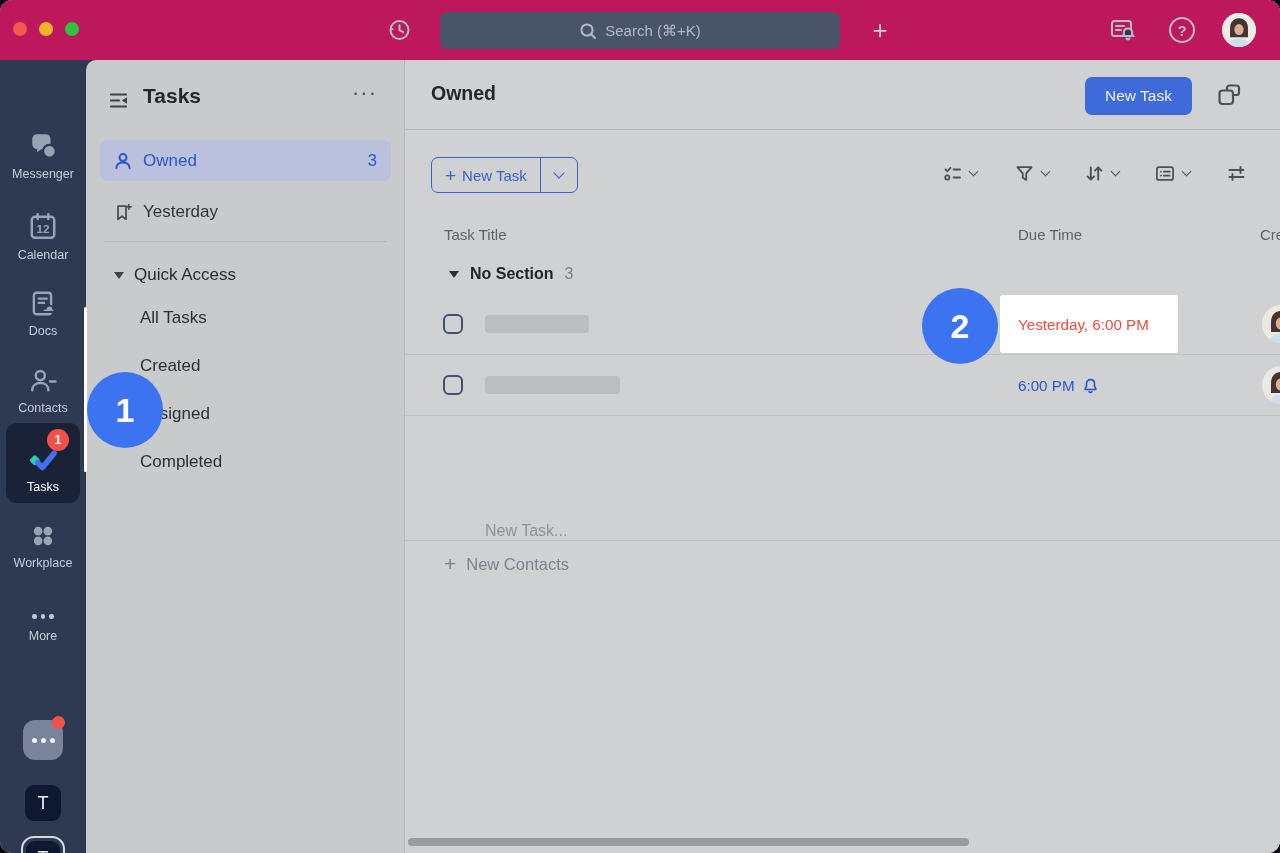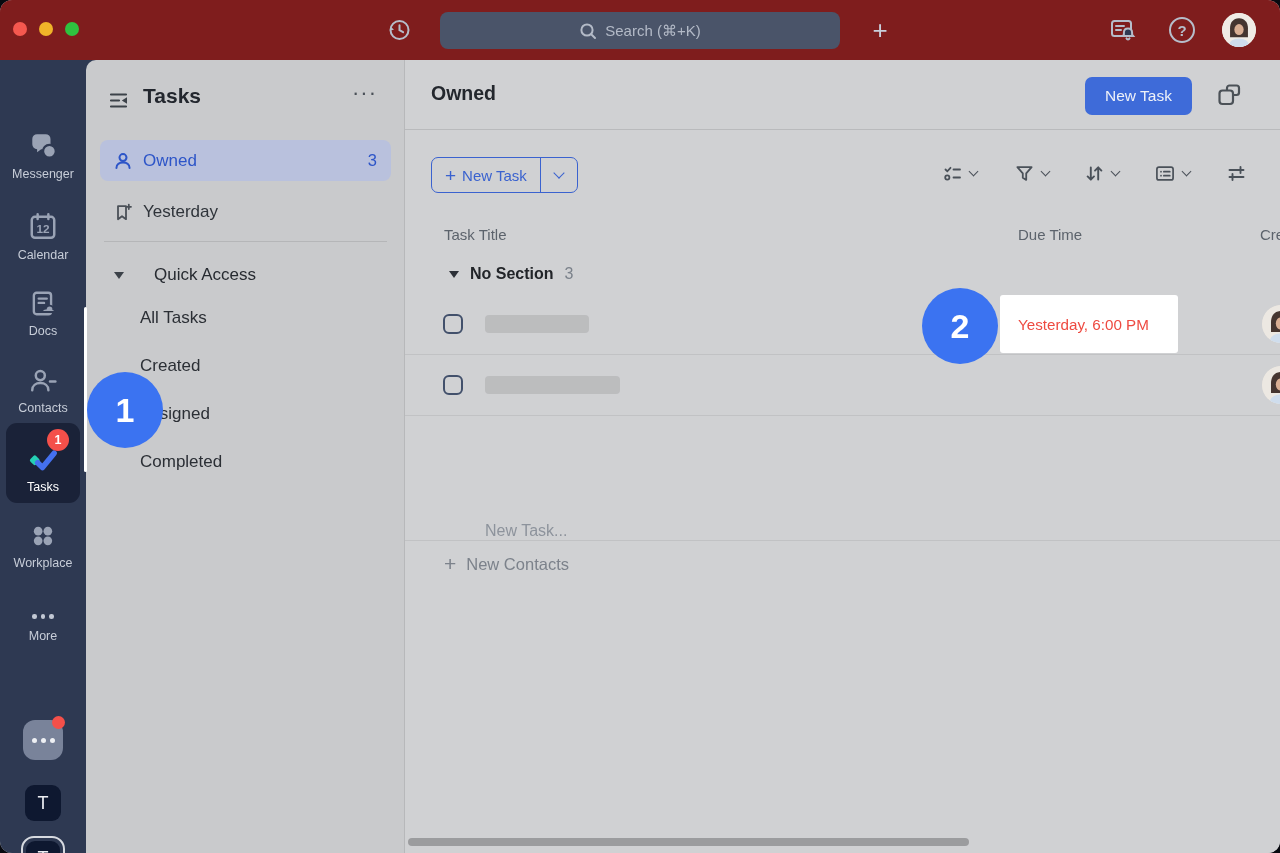--- a/index.html
+++ b/index.html
@@ -1,20 +1,20 @@
 <!DOCTYPE html>
 <html><head>
 <meta charset="utf-8">
 <style>
   html,body{margin:0;padding:0;background:#07090f;}
   *{box-sizing:border-box;}
   .window{position:relative;width:1280px;height:853px;border-radius:12px;overflow:hidden;
     background:#d0d1d3;font-family:"Liberation Sans",sans-serif;-webkit-font-smoothing:antialiased;}
   
-  .topbar{position:absolute;left:0;top:0;width:1280px;height:60px;background:#7f1d1d;z-index:5;}
+  .topbar{position:absolute;left:0;top:0;width:1280px;height:60px;background:#be185d;z-index:5;}
   .traffic{position:absolute;left:13px;top:22px;display:flex;gap:12px;}
   .dot{width:14px;height:14px;border-radius:50%;}
   .dot.red{background:#f5584f;} .dot.yellow{background:#f0b429;} .dot.green{background:#2fc23f;}
   .tb-icon{position:absolute;color:#b6bdca;display:flex;align-items:center;justify-content:center;}
   .history{left:385px;top:16px;width:28px;height:28px;}
   .searchbar{position:absolute;left:440px;top:12px;width:400px;height:37px;border-radius:8px;
     background:#4a5469;display:flex;align-items:center;justify-content:center;gap:8px;color:#b3bac7;font-size:15px;}
   .plusbtn{left:864px;top:14px;width:32px;height:32px;font-size:26px;font-weight:300;color:#c9cfdb;}
   .announce{left:1108px;top:16px;width:30px;height:28px;}
   .helpbtn{left:1167px;top:15px;width:30px;height:30px;}
@@ -51,21 +51,21 @@
   .panel-collapse{position:absolute;left:22px;top:30px;color:#3c4249;}
   .panel-title{position:absolute;left:57px;top:24px;font-size:21px;font-weight:600;color:#23272e;}
   .panel-more{position:absolute;left:266px;top:20px;font-size:22px;letter-spacing:1px;color:#4a5058;}
   .view-row{position:absolute;left:14px;width:291px;height:41px;border-radius:8px;display:flex;align-items:center;padding:0 14px;}
   .vr-owned{top:80px;background:#b9c1dd;color:#2d55c8;}
   .vr-sub{top:131px;color:#2f343a;}
   .view-row .vlabel{margin-left:11px;font-size:17px;font-weight:500;}
   .vr-sub .vlabel{font-weight:400;}
   .view-row .vcount{margin-left:auto;font-size:16.5px;color:#2d55c8;}
   .panel-divider{position:absolute;left:18px;top:181px;width:283px;height:1px;background:#b5b6b8;}
-  .qa-header{position:absolute;left:28px;top:205px;display:flex;align-items:center;gap:30px;color:#272b31;text-align:center;}
+  .qa-header{position:absolute;left:28px;top:205px;display:flex;align-items:center;gap:10px;color:#272b31;text-align:center;}
   .qa-header .qlabel{font-size:17px;font-weight:500;}
   .tri-down{width:0;height:0;border-left:5.5px solid transparent;border-right:5.5px solid transparent;border-top:7px solid #3c4249;}
   .qa-item{position:absolute;left:54px;font-size:17px;color:#2b2f35;line-height:24px;}
   .qa-0{top:246px;} .qa-1{top:294px;} .qa-2{top:342px;} .qa-3{top:390px;}
   
   .main{position:absolute;left:405px;top:60px;width:875px;height:793px;background:#d0d1d3;overflow:hidden;z-index:2;}
   .main-header{position:absolute;left:0;top:0;width:875px;height:70px;border-bottom:1px solid #b9babc;}
   .main-title{position:absolute;left:26px;top:22px;font-size:19.5px;font-weight:600;color:#23272d;}
   .newtask-btn{position:absolute;left:680px;top:17px;width:107px;height:38px;border-radius:7px;background:#3e6bd9;
     color:#eef1f8;font-size:15.5px;display:flex;align-items:center;justify-content:center;}
@@ -379,20 +379,29 @@
             <circle cx="19" cy="19" r="19" fill="#ece8e2"></circle>
             <path d="M19 6c-6.5 0-10 5-10 11v10h20V17c0-6-3.5-11-10-11z" fill="#453530"></path>
             <ellipse cx="19" cy="18.5" rx="5.2" ry="6.2" fill="#d9ae93"></ellipse>
             <path d="M7.5 38c0-6.5 5.2-9.5 11.5-9.5S30.5 31.5 30.5 38z" fill="#cfdded"></path>
           </svg>
         </span>
       </div>
       <div class="task-row">
         <span class="checkbox"></span>
         <span class="ph-bar w3"></span>
+        <span class="due-cell">
+          <span>6:00 PM</span>
+          <span>
+            <svg width="15" height="16" viewBox="0 0 15 16" fill="none" stroke="currentColor" stroke-width="1.6" stroke-linecap="round" stroke-linejoin="round">
+              <path d="M7.5 1.6c-2.5 0-4 1.8-4 4.2v2.6L2.2 10.6v.9h10.6v-.9L11.5 8.4V5.8c0-2.4-1.5-4.2-4-4.2z"></path>
+              <path d="M6 13.5a1.6 1.6 0 0 0 3 0"></path>
+            </svg>
+          </span>
+        </span>
         <span class="row-avatar avatar">
           <svg width="38" height="38" viewBox="0 0 38 38">
             <circle cx="19" cy="19" r="19" fill="#ece8e2"></circle>
             <path d="M19 6c-6.5 0-10 5-10 11v10h20V17c0-6-3.5-11-10-11z" fill="#453530"></path>
             <ellipse cx="19" cy="18.5" rx="5.2" ry="6.2" fill="#d9ae93"></ellipse>
             <path d="M7.5 38c0-6.5 5.2-9.5 11.5-9.5S30.5 31.5 30.5 38z" fill="#cfdded"></path>
           </svg>
         </span>
       </div>
     </div>

